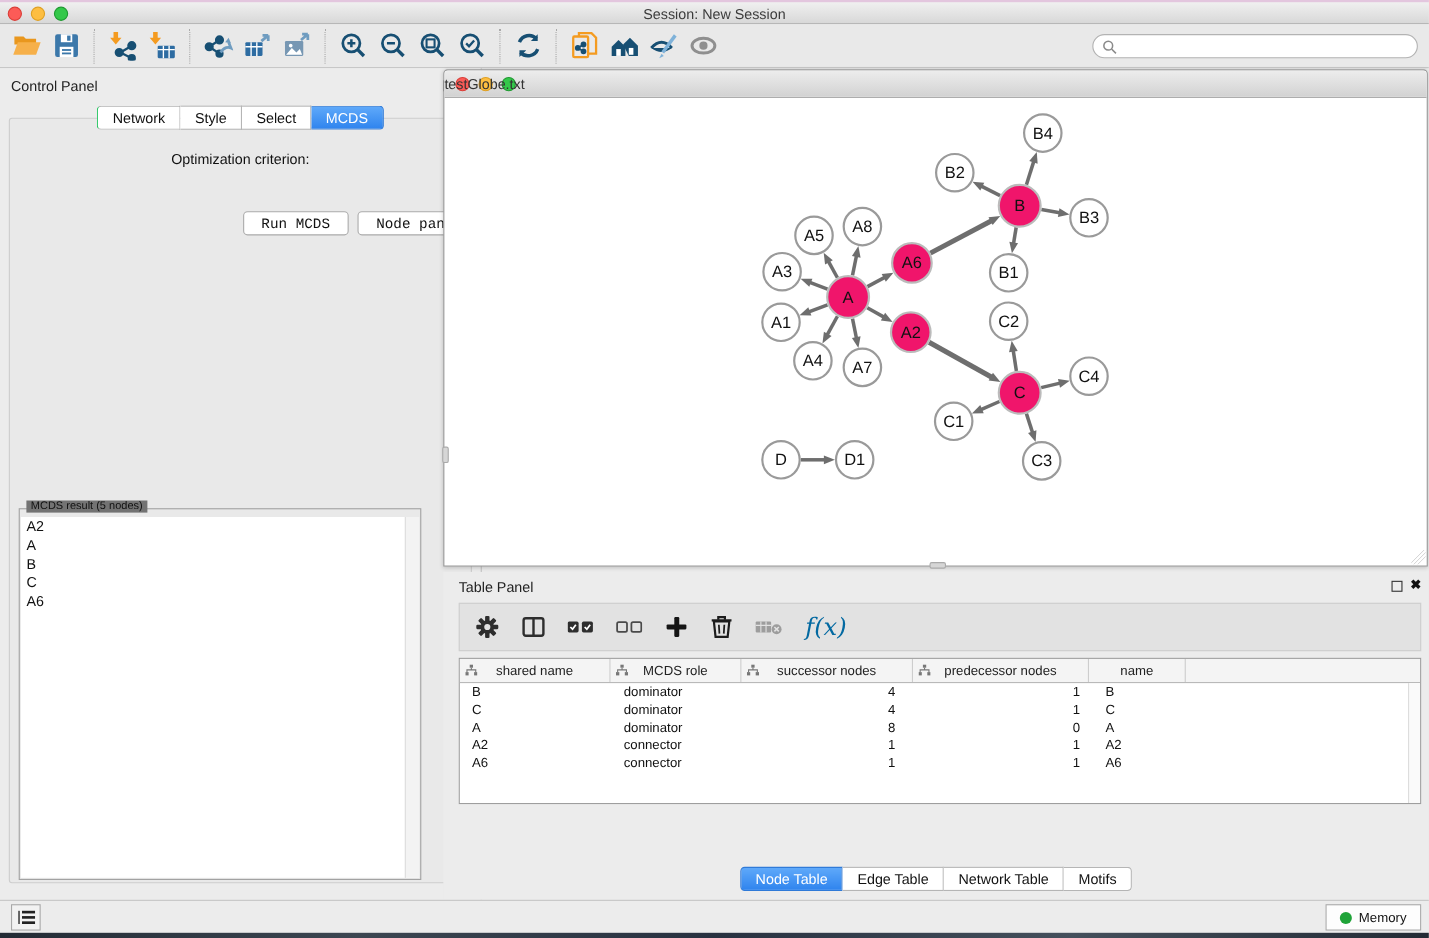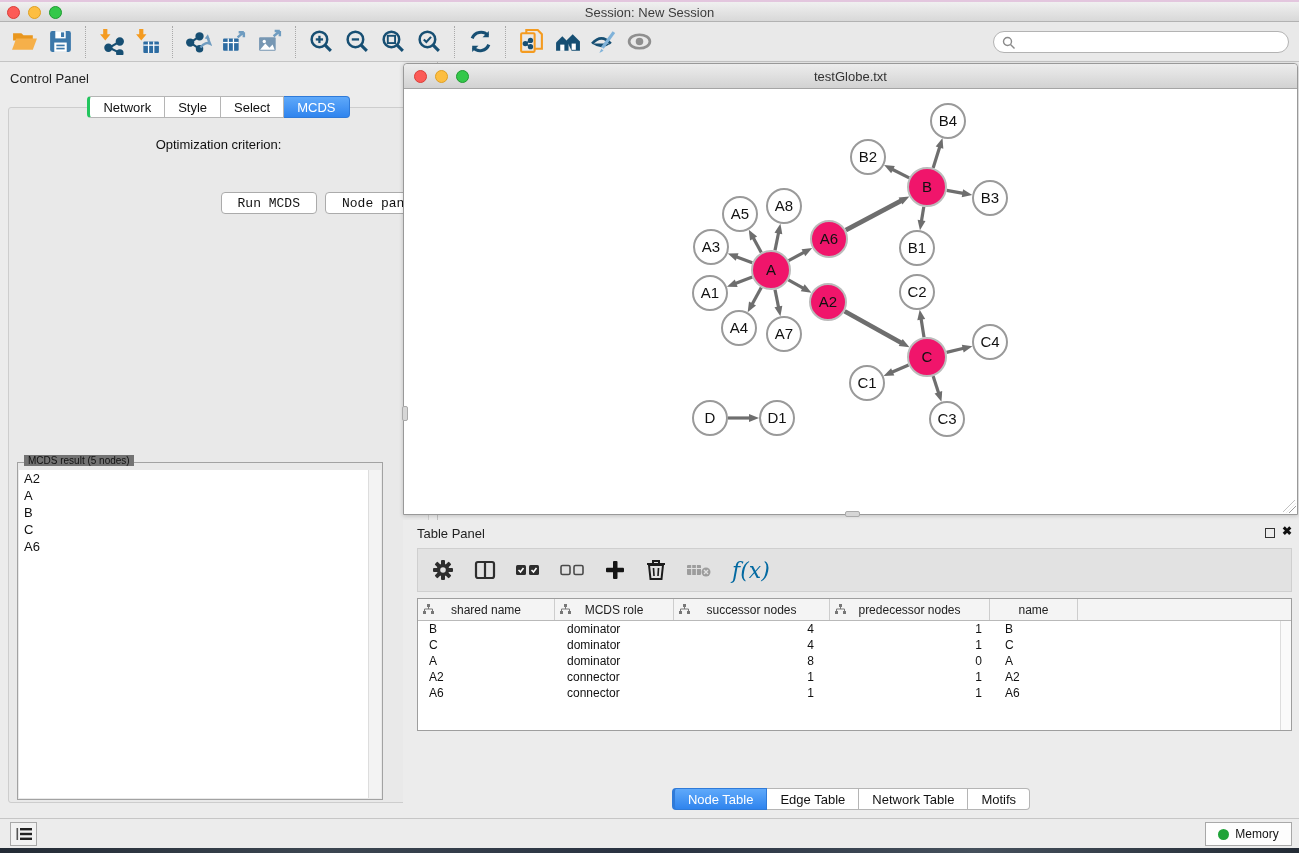--- a/index.html
+++ b/index.html
@@ -37,21 +37,21 @@
     background:#ececec; border-right:1px solid #c2c2c2; }
   .cp-header { position:absolute; left:10px; top:9px; font-size:13px; color:#222; }
   .panel-float { position:absolute; width:10px; height:10px; border:1.5px solid #333; top:11px; }
   .panel-close { position:absolute; top:7px; font-size:12px; font-weight:bold; color:#111; }
   .cp-float { right:24px; } .cp-close { right:7px; }
   .cp-body { position:absolute; left:8px; right:8px; top:45px; bottom:15px;
     background:#e9e9e9; border:1px solid #cdcdcd; border-radius:3px; }
   .cp-tabs { position:absolute; left:0; right:0; top:34px; display:flex; justify-content:center; z-index:2; }
   .tab { height:22px; padding:0 13px; background:#fff; border:1px solid #b5b5b5;
     border-left:none; font-size:13px; color:#111; display:flex; align-items:center; }
-  .tab:first-child { border-left:3px solid #22c55e; border-radius:4px 0 0 4px; }
+  .tab:first-child { border-left:1px solid #22c55e; border-radius:4px 0 0 4px; }
   .tab:last-child { border-radius:0 4px 4px 0; }
   .tab.active { background:linear-gradient(#5fa9fa,#2f84ee); border-color:#2f7ad8; color:#fff; }
   .opt-label { position:absolute; left:0; right:0; top:75px; text-align:center;
     font-size:13px; color:#111; }
   .cp-select { position:absolute; left:43px; top:95px; width:313px; height:23px;
     background:#fff; border:1px solid #adadad; border-radius:4px; font-size:13px; color:#111; }
   .cp-select .val { position:absolute; left:9px; top:3px; }
   .cp-select .stepper { position:absolute; right:0; top:-1px; width:21px; height:23px;
     background:linear-gradient(#6db3f8,#2a7de8); border-radius:0 4px 4px 0;
     display:flex; flex-direction:column; align-items:center; justify-content:center; gap:1px; }
@@ -72,21 +72,21 @@
     background:#f3f3f3; border-left:1px solid #ddd; }
   .mcds-item { font-size:13px; color:#111; padding:1px 0 1px 5px; line-height:15px; }
 
   
   .net-window { position:absolute; left:403px; top:63px; width:895px; height:452px;
     background:#fff; border:1px solid #999; border-radius:4px 4px 0 0;
     box-shadow:0 1px 4px rgba(0,0,0,.18); }
   .net-titlebar { position:absolute; left:0; top:0; right:0; height:25px;
     background:linear-gradient(#ededed,#d2d2d2); border-bottom:1px solid #a5a5a5;
     border-radius:4px 4px 0 0; }
-  .net-titlebar .title { position:absolute; left:0; right:0; top:5px; text-align:center;
+  .net-titlebar .title { position:absolute; left:0; right:0; top:5px; text-align:left;
     font-size:13px; color:#333; }
   .net-titlebar .lights { top:6px; left:10px; }
   .net-canvas { position:absolute; left:1px; top:26px; width:891px; height:424px; }
   .vthumb { position:absolute; left:-2px; top:342px; width:6px; height:15px;
     background:#d6d6d6; border:1px solid #aaa; border-radius:2px; }
   .hthumb { position:absolute; left:441px; bottom:-3px; width:15px; height:6px;
     background:#d6d6d6; border:1px solid #aaa; border-radius:2px; }
   .grip { position:absolute; right:1px; bottom:1px; width:13px; height:13px;
     background:
       linear-gradient(135deg, transparent 44%, #9a9a9a 45%, transparent 48%,

